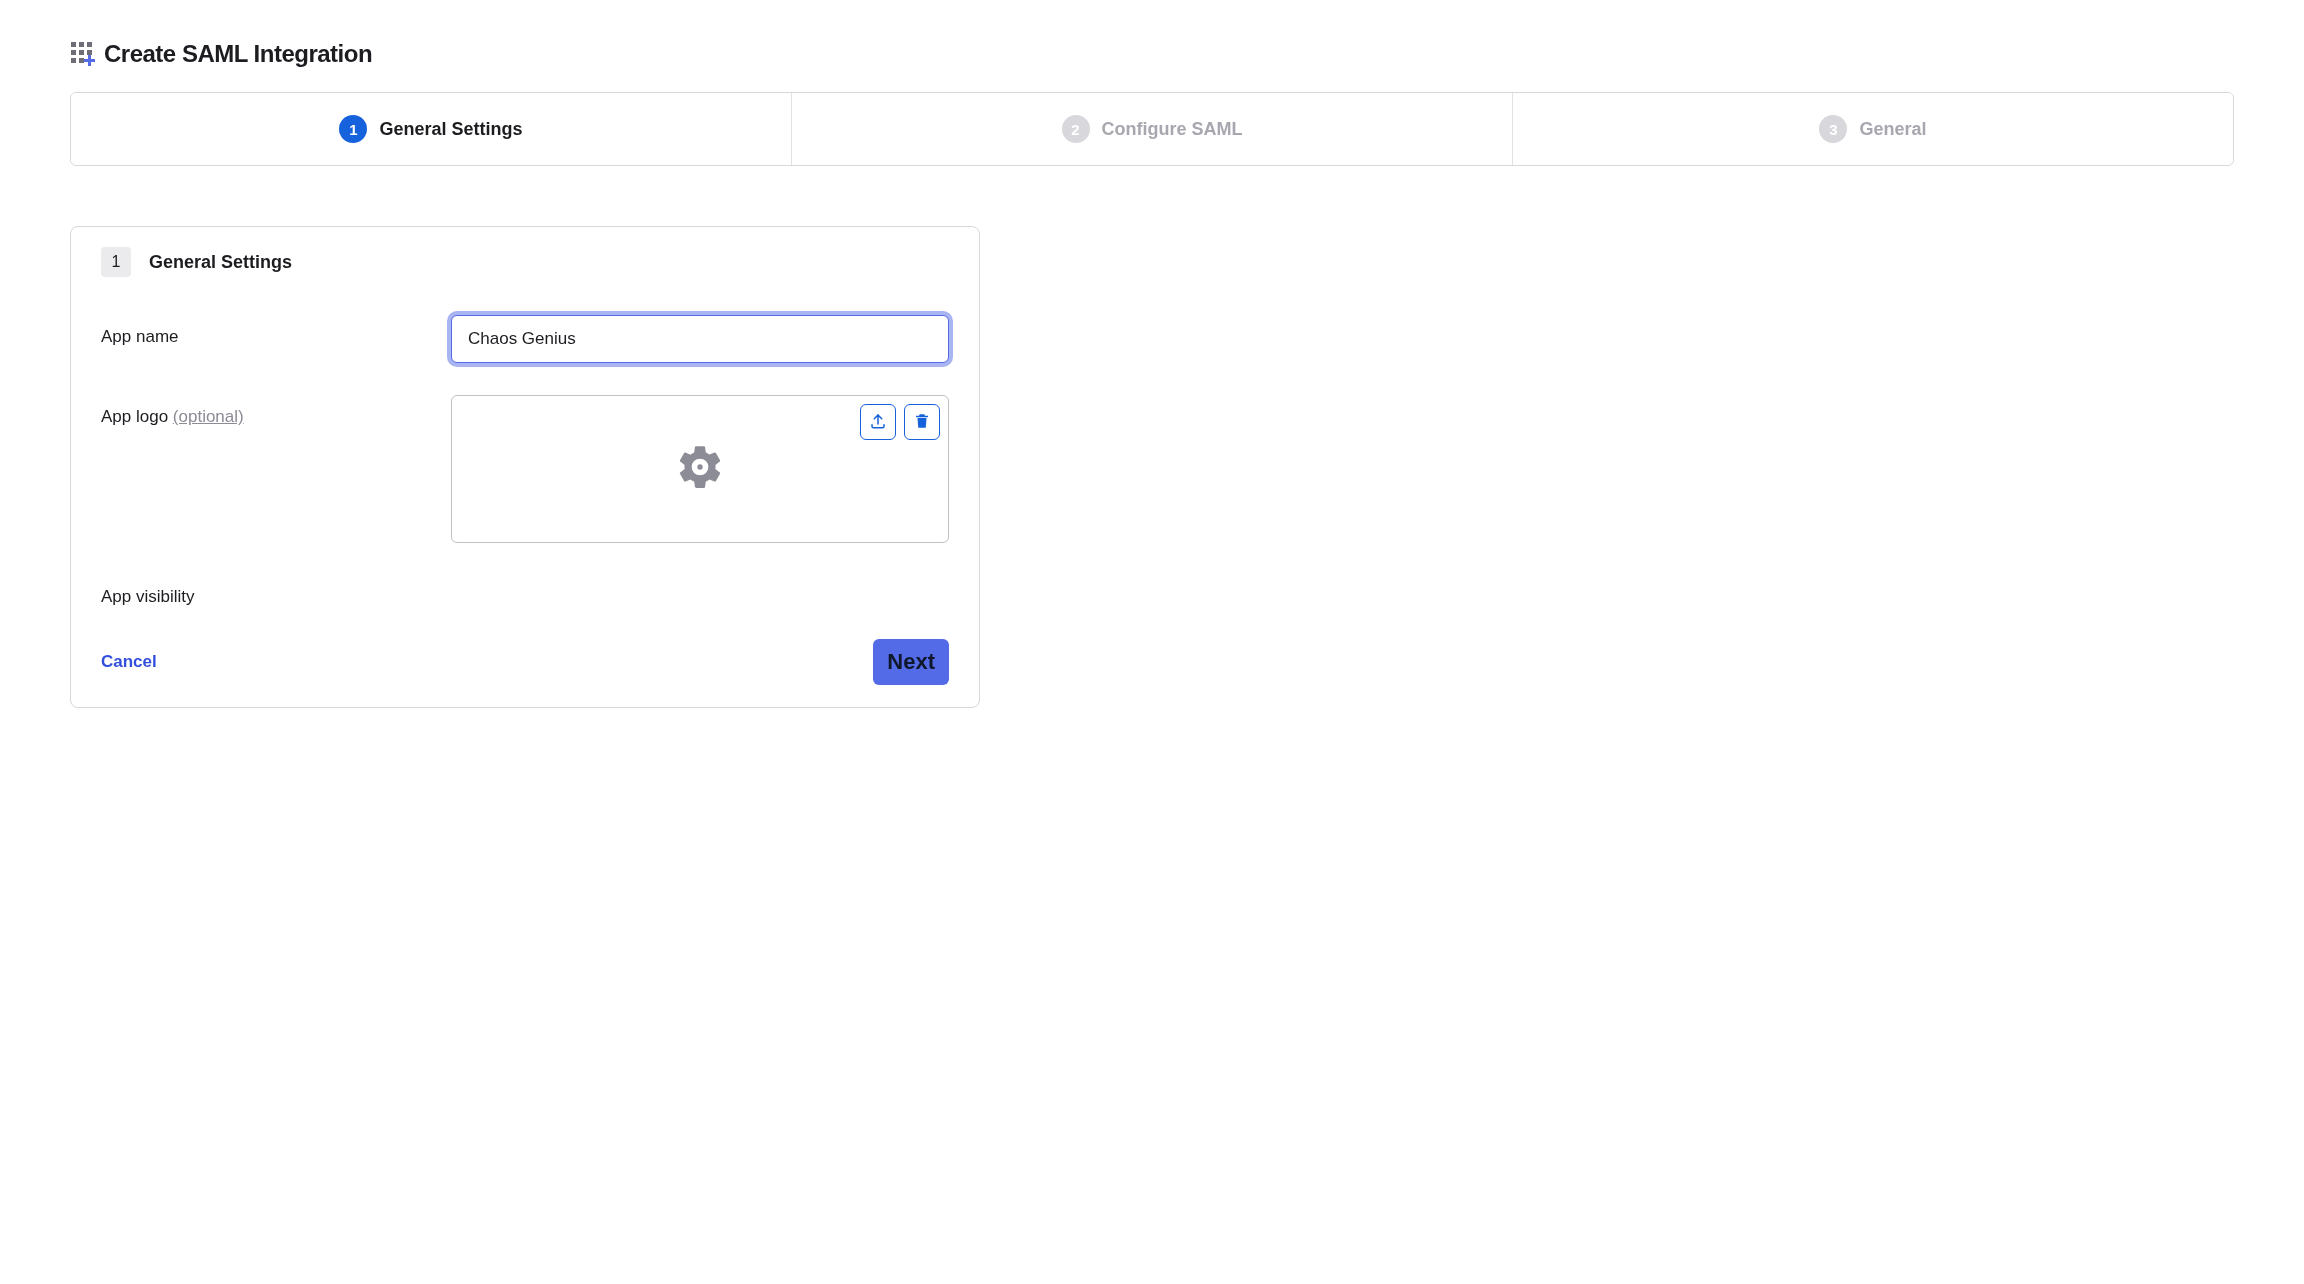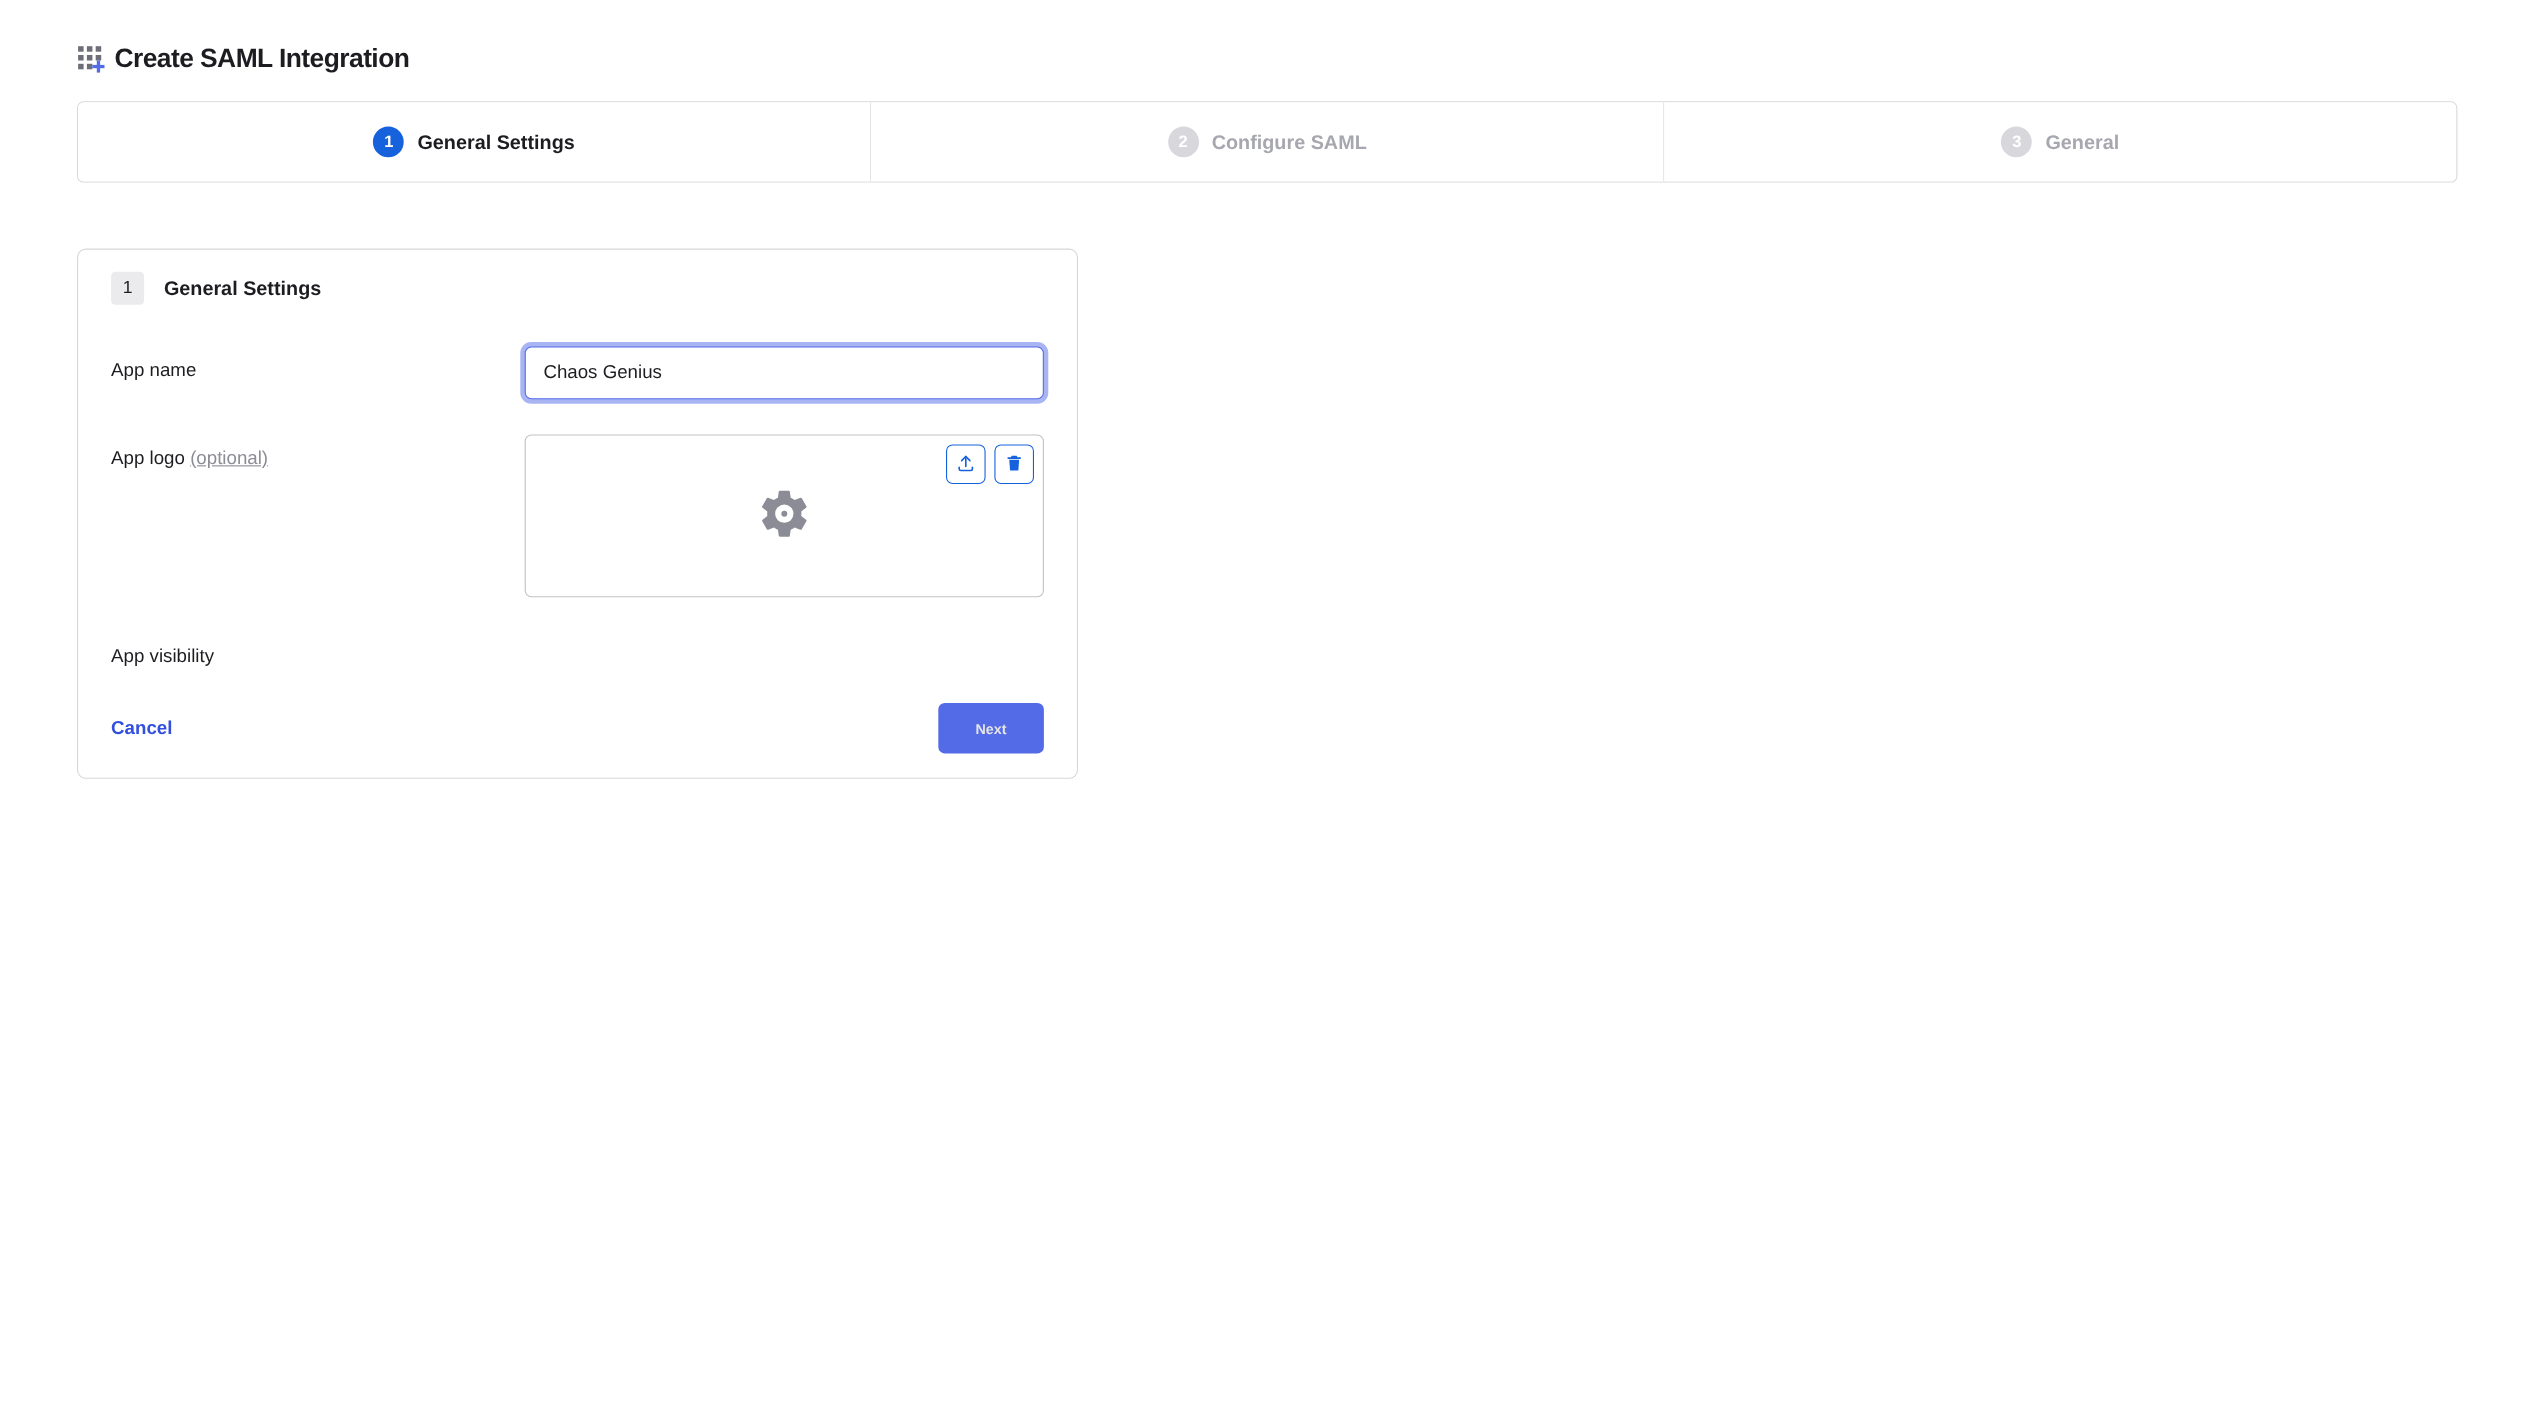--- a/index.html
+++ b/index.html
@@ -88,21 +88,20 @@
     border-radius: 4px;
   }
   .panel-title {
     font-size: 18px;
     font-weight: 600;
   }
   .form-row {
     display: flex;
     align-items: flex-start;
     margin-bottom: 32px;
-    gap: 26px;
   }
   .form-label-col {
     width: 350px;
     padding-top: 12px;
     font-size: 17px;
     color: #1d1d21;
   }
   .optional { color: #8c8c96; text-decoration: underline; }
   .form-control-col { flex: 1; }
   .text-input {
@@ -172,26 +171,26 @@
   }
   .link-cancel {
     color: #324fdd;
     font-size: 17px;
     font-weight: 600;
     text-decoration: none;
     cursor: pointer;
   }
   .btn-next {
     background: #546be7;
-    color: #e5e5e5;
+    color: #0f172a;
     border: none;
     border-radius: 6px;
     height: 46px;
-    padding: 0 34px;
-    font-size: 13px;
+    padding: 0 14px;
+    font-size: 22px;
     font-weight: 600;
     cursor: pointer;
   }
 </style>
 </head>
 <body>
 
 <div class="header">
   <span class="header-icon">
     <svg viewBox="0 0 28 28">

